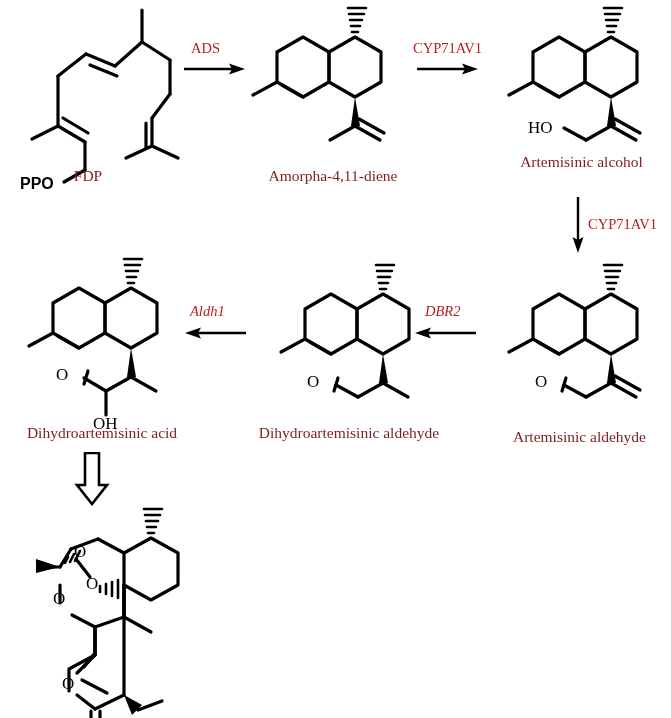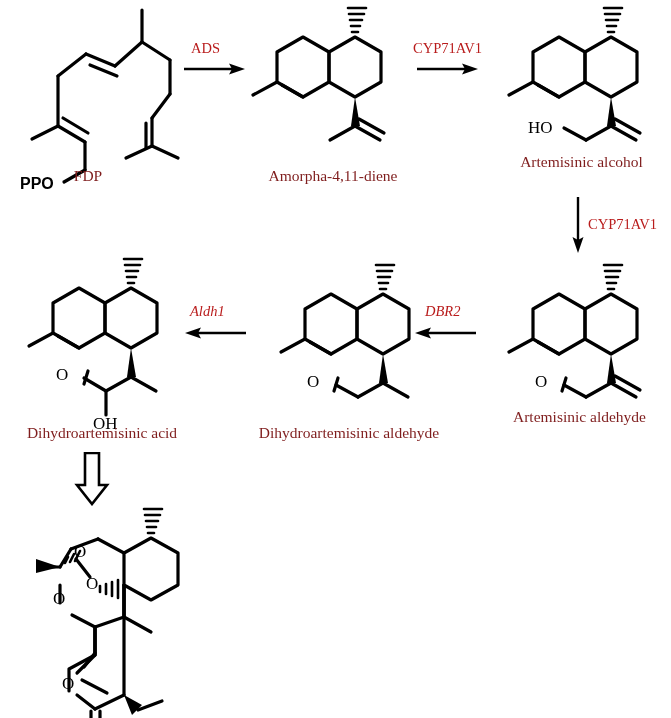--- a/index.html
+++ b/index.html
@@ -186,21 +186,21 @@
       <g stroke="#000" stroke-width="2.6" stroke-linecap="round">
         <line x1="96" y1="26" x2="102" y2="26"></line>
         <line x1="95" y1="20" x2="104" y2="20"></line>
         <line x1="94" y1="14" x2="106" y2="14"></line>
         <line x1="93" y1="8" x2="108" y2="8"></line>
         <line x1="92" y1="2" x2="110" y2="2"></line>
       </g>
       <text class="atom" x="23" y="124">O</text>
     </svg>
   </div>
-  <div class="cap" style="left:492px; top:409px; width:175px;">Artemisinic aldehyde</div>
+  <div class="cap" style="left:492px; top:429px; width:175px;">Artemisinic aldehyde</div>
 
   <div class="enz" style="left:425px; top:304px;font-style:italic;">DBR2</div>
   <div class="arrow" style="left:414px; top:325px;">
     <svg width="64" height="16" viewBox="0 0 64 16">
       <line x1="11" y1="8" x2="62" y2="8" stroke="#000" stroke-width="2.4"></line>
       <polygon points="1,8 17,2.5 14,8 17,13.5" fill="#000"></polygon>
     </svg>
   </div>
 
   <div class="mol" style="left:284px; top:263px;">

